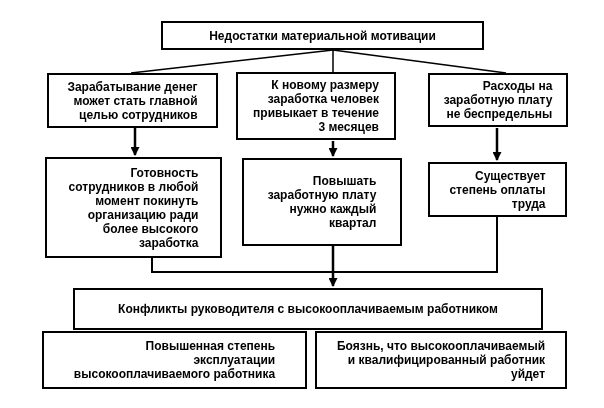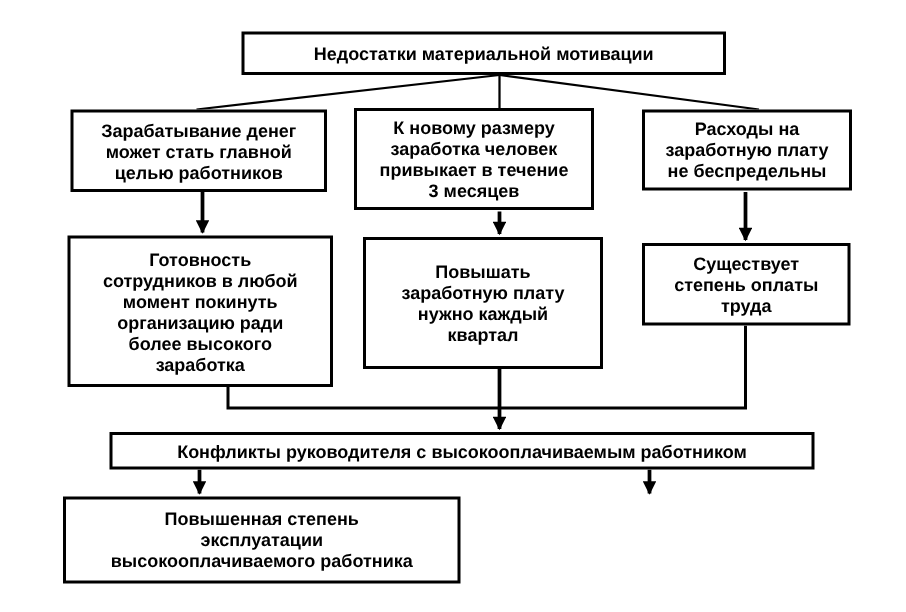--- a/index.html
+++ b/index.html
@@ -24,21 +24,21 @@
   }
   .node {
     position: absolute;
     box-sizing: border-box;
     border: 2px solid var(--border, #000000);
     background: #ffffff;
     color: var(--text, #000000);
     display: flex;
     align-items: center;
     justify-content: center;
-    text-align: center;
+    text-align: right;
     font-weight: bold;
     font-size: 12px;
     line-height: 14px;
     white-space: pre-line;
   }
 </style>
 </head>
 <body>
 
 <div class="stage">
@@ -63,21 +63,21 @@
     <path d="M333 228 V286 " stroke-width="2.5" marker-end="url(#ah)"></path>
 
     <path d="M133 313 V329" stroke-width="2.5" marker-end="url(#ah)"></path>
     <path d="M433 313 V329" stroke-width="2.5" marker-end="url(#ah)"></path>
   </svg>
 
   <div class="node" style="left:161px; top:21px; width:323px; height:29px;">Недостатки материальной мотивации</div>
 
   <div class="node" style="left:47px; top:73px; width:171px; height:55px;">Зарабатывание денег
 может стать главной
-целью работников</div>
+целью сотрудников</div>
 
   <div class="node" style="left:236px; top:72px; width:160px; height:68px;">К новому размеру
 заработка человек
 привыкает в течение
 3 месяцев</div>
 
   <div class="node" style="left:428px; top:73px; width:140px; height:54px;">Расходы на
 заработную плату
 не беспредельны</div>
 
@@ -90,20 +90,23 @@
 
   <div class="node" style="left:242px; top:158px; width:160px; height:88px;">Повышать
 заработную плату
 нужно каждый
 квартал</div>
 
   <div class="node" style="left:428px; top:162px; width:139px; height:55px;">Существует
 степень оплаты
 труда</div>
 
-  <div class="node" style="left:73px; top:288px; width:470px; height:25px;">Конфликты руководителя с высокооплачиваемым работником</div>
+  <div class="node" style="left:73px; top:288px; width:470px; height:42px;">Конфликты руководителя с высокооплачиваемым работником</div>
 
   <div class="node" style="left:42px; top:331px; width:265px; height:58px;">Повышенная степень
 эксплуатации
 высокооплачиваемого работника</div>
 
+  <div class="node" style="left:315px; top:331px; width:252px; height:58px;">Боязнь, что высокооплачиваемый
+и квалифицированный работник
+уйдет</div>
 
 </div>
 
 </body></html>

